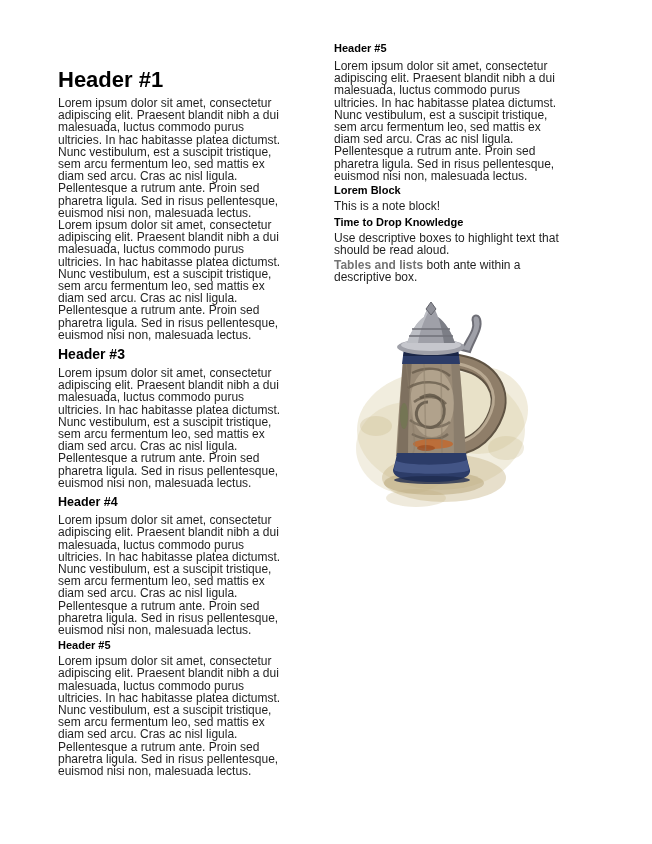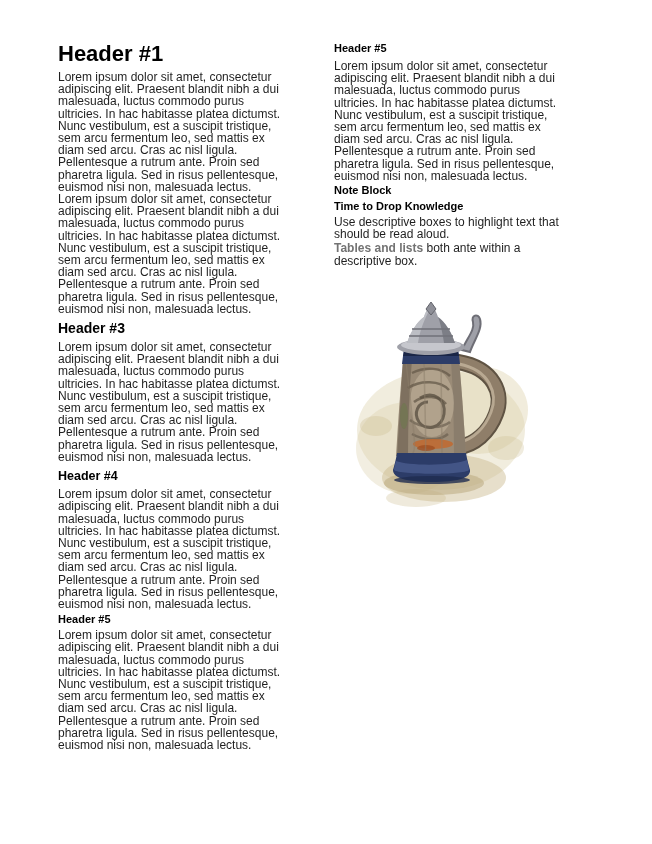--- a/index.html
+++ b/index.html
@@ -8,21 +8,21 @@
     font-family:"Liberation Sans","DejaVu Sans",sans-serif;
     -webkit-font-smoothing:antialiased;
   }
   .page{
     position:absolute;inset:0;
     padding:42px 55px 0 58px;
     box-sizing:border-box;
     display:flex;gap:14px;
   }
   .col{flex:0 0 auto;}
-  .col-left{width:262px;}
+  .col-left{width:262px;margin-top:26px;}
   .col-right{width:263px;position:relative;}
   h1,h2,h3,h4,h5{color:#000;margin:0;font-weight:700;letter-spacing:0;}
   .h-1{font-size:22px;line-height:23px;margin:0 0 6px 0;}
   .h-2{font-size:17px;line-height:18px;margin:8px 0 6px 0;}
   .h-3{font-size:14px;line-height:15px;margin:6px 0 5px 0;}
   .h-4{font-size:12.5px;line-height:13px;margin:7px 0 5px 0;}
   .h-5{font-size:11px;line-height:12px;margin:3px 0 4px 0;}
   .h-5.first{margin-top:0;margin-bottom:6px;}
   p.body{
     font-size:12px;line-height:12.2px;color:#1f1f1f;
@@ -110,21 +110,22 @@
 adipiscing elit. Praesent blandit nibh a dui
 malesuada, luctus commodo purus
 ultricies. In hac habitasse platea dictumst.
 Nunc vestibulum, est a suscipit tristique,
 sem arcu fermentum leo, sed mattis ex
 diam sed arcu. Cras ac nisl ligula.
 Pellentesque a rutrum ante. Proin sed
 pharetra ligula. Sed in risus pellentesque,
 euismod nisi non, malesuada lectus.</p>
 
-    <h5 class="h-5 mt2">Note Block</h5>
+    <h5 class="h-5 mt2">Lorem Block</h5>
+    <p class="body gap-xs">This is a note block!</p>
 
     <h5 class="h-5 mt">Time to Drop Knowledge</h5>
     <p class="body gap-xs">Use descriptive boxes to highlight text that
 should be read aloud.</p>
 
     <p class="body gap-sm"><strong>Tables and lists</strong><span> both ante within a
 descriptive box.</span></p>
   </div>
 </div>
 

